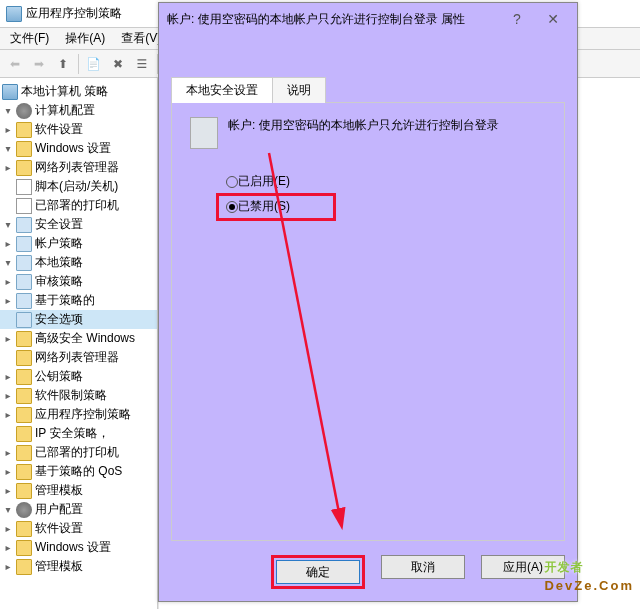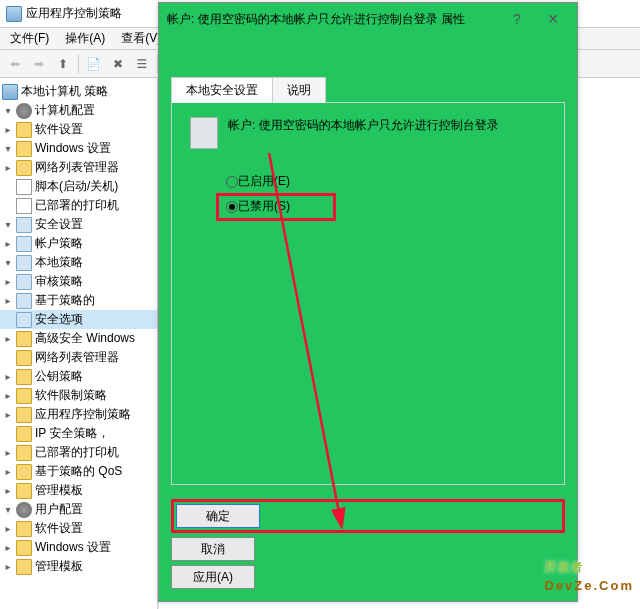--- a/index.html
+++ b/index.html
@@ -25,36 +25,36 @@
     .folder{background:#f7d774;border:1px solid #c9a227;border-radius:1px;}
     .folder.alt{background:#d0e4f5;border:1px solid #7aa7c7;}
     .policy{background:linear-gradient(#b5d5ee,#7fb0d6);border:1px solid #4b8ab8;border-radius:1px;}
     .doc{background:#fff;border:1px solid #999;}
     .gear{background:radial-gradient(#999,#666);border-radius:50%;}
     .selected{background:#cde6f7;}
     .list-col { flex:1; padding:4px; overflow:hidden; border-left:1px solid #e5e5e5; background:#fff;}
     .list-col div { padding:1px 2px; white-space:nowrap; }
     
     
-    .dialog { position:absolute; left:158px; top:2px; width:420px; height:600px; background:#22c55e; border:1px solid #888; box-shadow:0 0 4px rgba(0,0,0,.2); display:flex; flex-direction:column;}
+    .dialog { position:absolute; left:158px; top:2px; width:420px; height:600px; background:#c4b5fd; border:1px solid #888; box-shadow:0 0 4px rgba(0,0,0,.2); display:flex; flex-direction:column;}
     .dlg-title { height:32px; display:flex; align-items:center; padding:0 6px; }
     .dlg-title-text { flex:1; padding-left:2px; }
     .dlg-title .winbtn { width:36px; height:28px; display:flex; align-items:center; justify-content:center; color:#555; font-size:14px;}
     .dlg-body { flex:1; padding:8px 12px 4px 12px; display:flex; flex-direction:column; }
     .tabs { display:flex; border-bottom:1px solid #ccc;margin-top:34px; }
     .tab { padding:4px 14px; border:1px solid #ccc; border-bottom:none; margin-right:-1px; margin-bottom:-1px; background:#f5f5f5; cursor:default; }
     .tab.active { background:#fff; position:relative; z-index:1; }
     .tab-body { border:1px solid #ccc; border-top:none; flex:1; padding:14px 18px; position:relative; }
     .desc-row { display:flex; align-items:flex-start; gap:10px; margin-bottom:24px;}
     .desc-icon { width:28px; height:32px; background:#e0e5ea; border:1px solid #aaa; }
     .radio-row { display:flex; align-items:center; margin:8px 0 8px 36px; font-size:13px;}
     .radio-circle{width:12px;height:12px;border:1px solid #555;border-radius:50%;display:flex;align-items:center;justify-content:center;}
     .radio-dot{width:6px;height:6px;background:#000;border-radius:50%;}
     .disabled-box { position:absolute; left:44px; top:90px; width:120px; height:28px; border:3px solid #e13; pointer-events:none; }
-    .btnrow { display:flex; justify-content:flex-end; gap:4px; padding:10px 12px 12px;flex-direction:column; }
+    .btnrow { display:flex; justify-content:flex-end; gap:16px; padding:10px 12px 12px; }
     .btn { width:84px; height:24px; border:1px solid #888; background:#e9e9e9; display:flex; align-items:center; justify-content:center; cursor:default;}
     .ok-box { border:3px solid #e13; padding:2px; }
     .arrow-svg { position:absolute; left:0; top:0; width:420px; height:600px; pointer-events:none; }
     .watermark { position:absolute; right:6px; bottom:16px; color:#8dc63f; font-size:26px; font-weight:bold; letter-spacing:1px; text-shadow:0 0 4px rgba(255,255,255,.8); pointer-events:none; font-family:"SimHei",sans-serif;}
     .watermark .sub{display:block;font-size:13px;color:#a16207;text-shadow:none;letter-spacing:2px;}
   </style>
 </head>
 <body>
 
 <div class="main-window">

